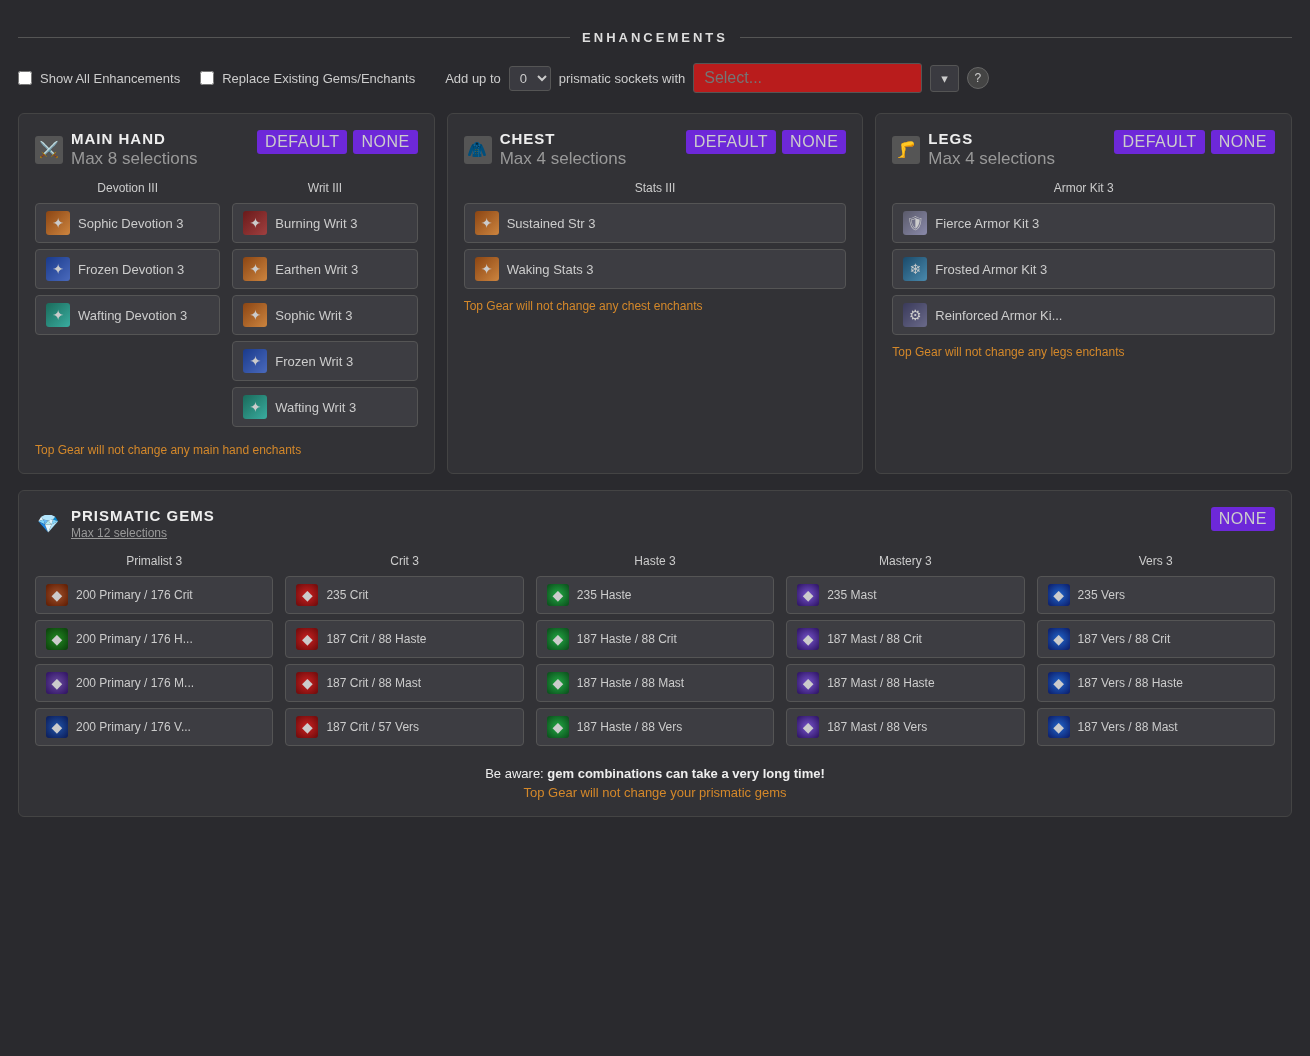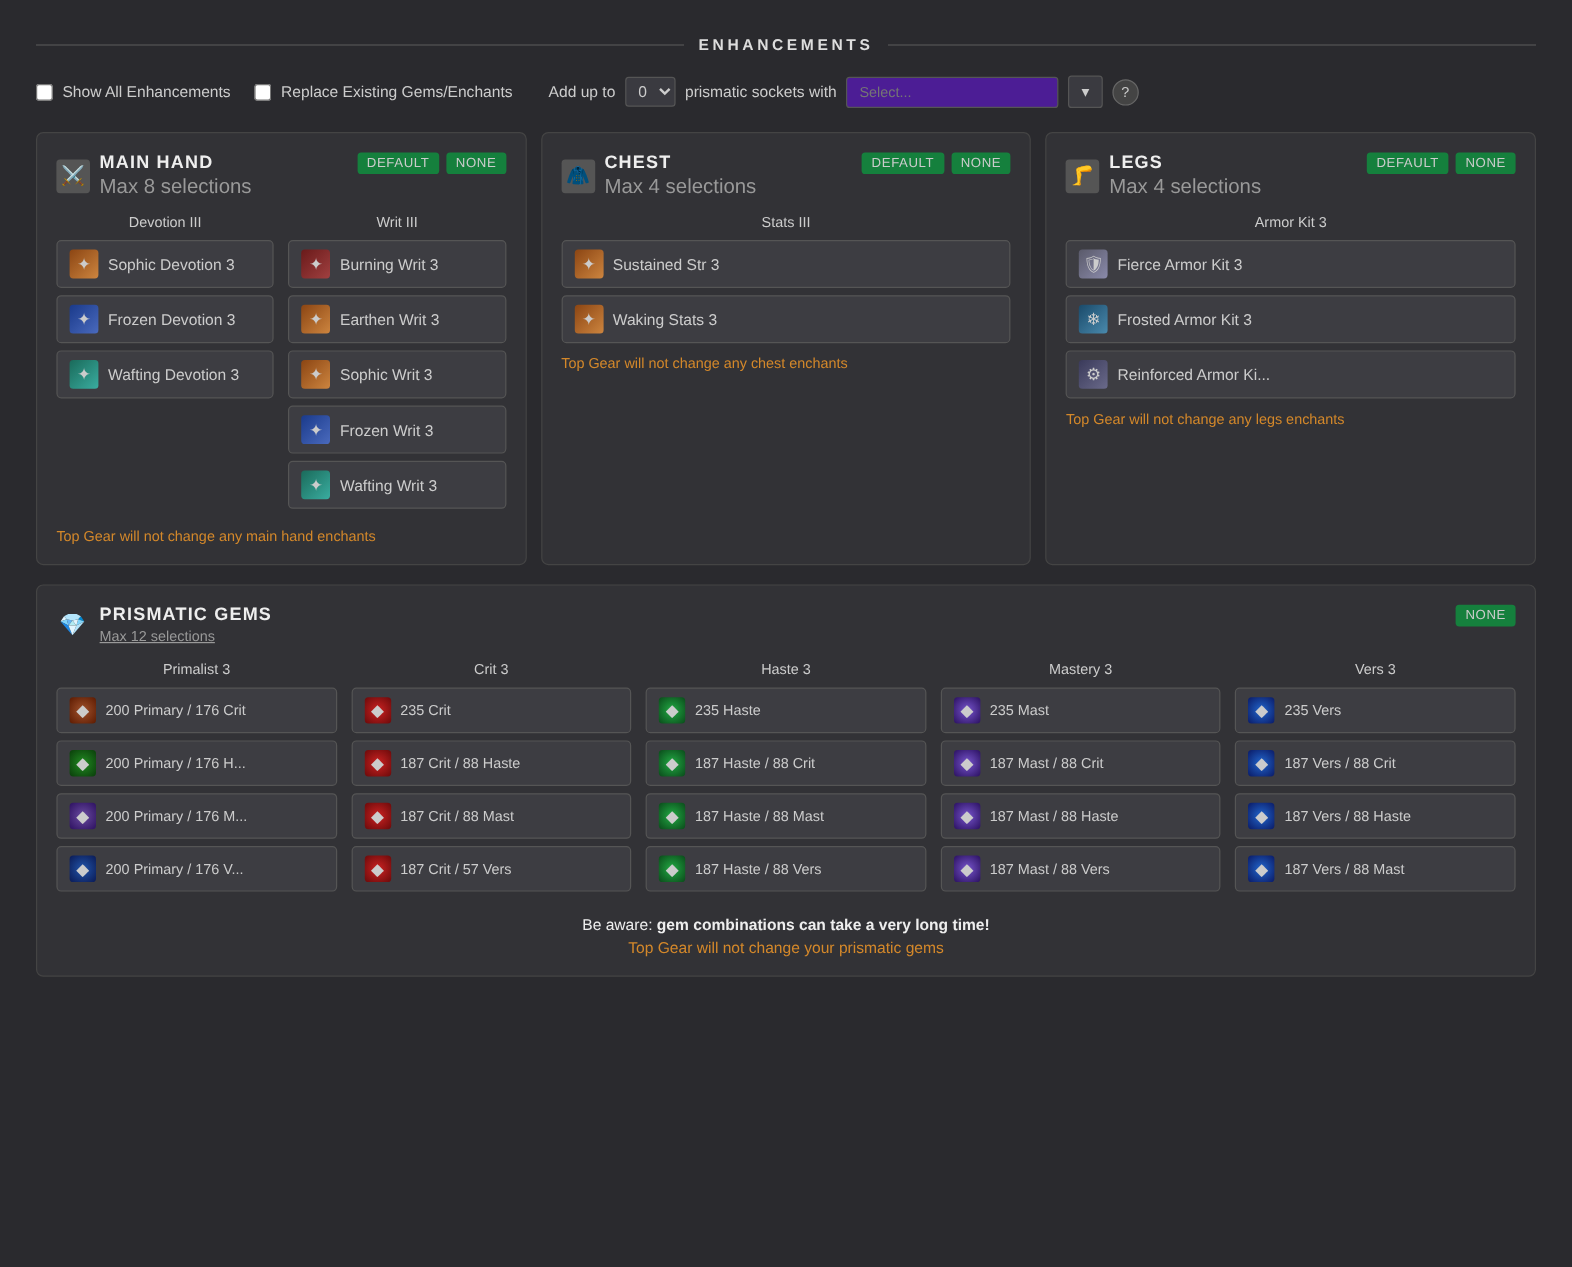--- a/index.html
+++ b/index.html
@@ -5,21 +5,21 @@
     * { box-sizing: border-box; margin: 0; padding: 0; }
     body {
       background: #2a2a2e;
       font-family: 'Segoe UI', Arial, sans-serif;
       color: #ccc;
       min-height: 1056px;
       width: 1310px;
     }
 
     .page-wrapper {
-      padding: 20px 30px;
+      padding: 20px 18px;
     }
 
     
     .enhancements-title {
       text-align: center;
       color: #ddd;
       font-size: 13px;
       letter-spacing: 3px;
       font-weight: 600;
       margin-bottom: 18px;
@@ -68,26 +68,26 @@
     }
     .number-select {
       background: #3a3a40;
       border: 1px solid #555;
       color: #ccc;
       padding: 3px 6px;
       border-radius: 3px;
       font-size: 13px;
     }
     .prismatic-select {
-      background: #4c1d95;
+      background: #b91c1c;
       border: 1px solid #555;
       color: #ccc;
       padding: 5px 10px;
       border-radius: 3px;
-      font-size: 12px;
+      font-size: 16px;
       min-width: 160px;
     }
     .dropdown-btn {
       background: #3a3a40;
       border: 1px solid #555;
       color: #ccc;
       padding: 5px 10px;
       border-radius: 3px;
       cursor: pointer;
       font-size: 13px;
@@ -158,26 +158,26 @@
       color: #999;
       margin-top: 2px;
     }
 
     .btn-group {
       display: flex;
       gap: 6px;
     }
 
     .tag-btn {
-      background: #15803d;
+      background: #6d28d9;
       border: none;
       color: #ccc;
       padding: 3px 8px;
       border-radius: 3px;
-      font-size: 11px;
+      font-size: 16px;
       cursor: pointer;
       text-transform: uppercase;
       letter-spacing: 0.5px;
     }
 
     
     .enchant-columns {
       display: flex;
       gap: 12px;
       margin-top: 12px;

